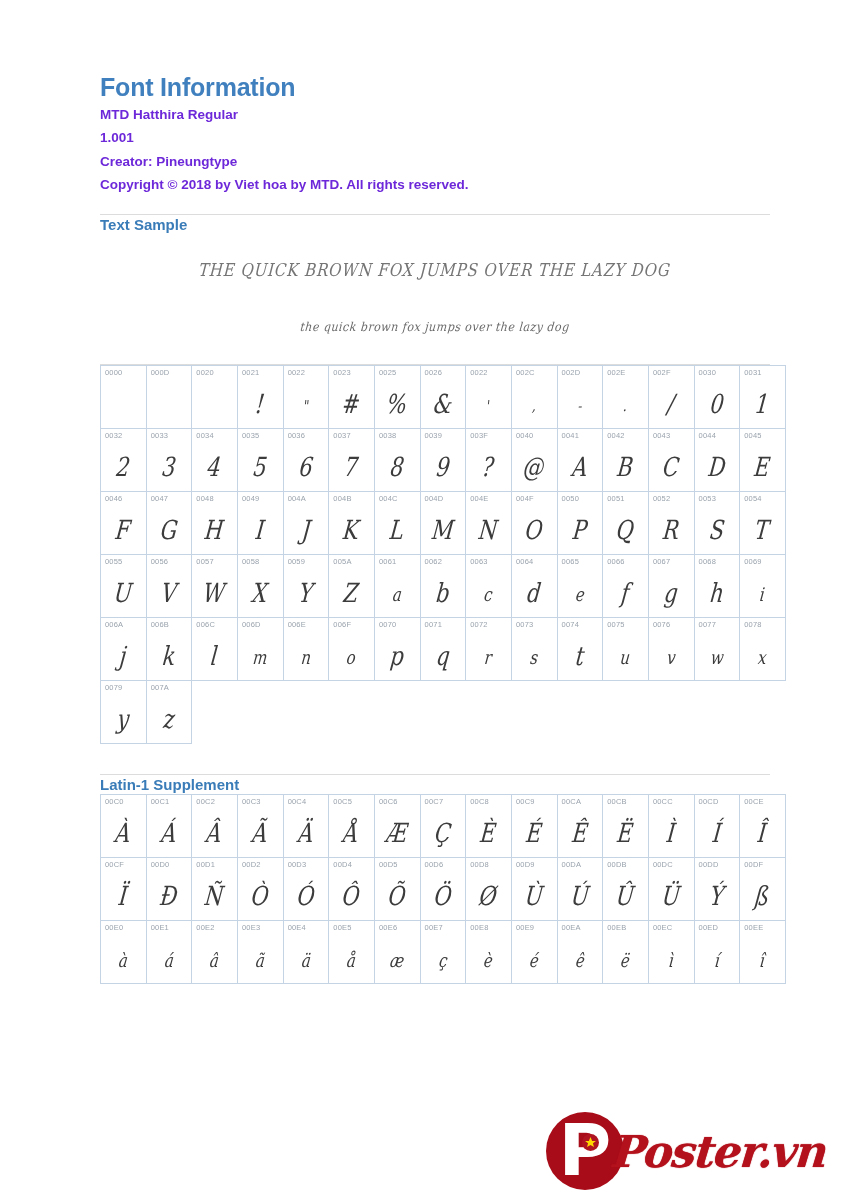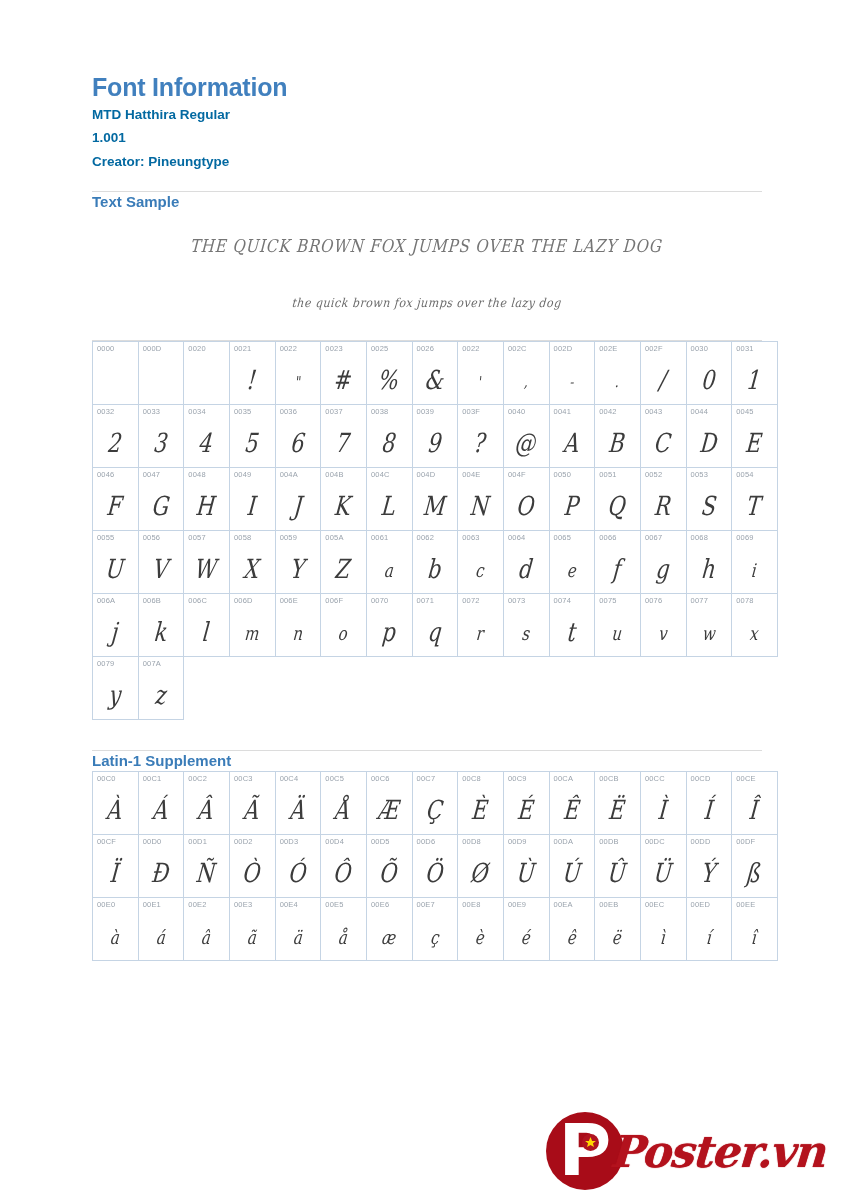--- a/index.html
+++ b/index.html
@@ -6,36 +6,36 @@
   body{
     width:848px;height:1200px;
     background:#ffffff;
     font-family:"Liberation Sans",sans-serif;
     -webkit-font-smoothing:antialiased;
     overflow:hidden;
     position:relative;
   }
   .page{
     position:absolute;
-    left:92px; top:0;
+    left:100px; top:0;
     width:670px;
   }
 
   
   .doc-title{
     color:#4180be;
     font-size:25px;
     font-weight:bold;
     letter-spacing:-0.2px;
     margin:0;
     padding-top:72px;
     line-height:1.25;
   }
   .meta-line{
-    color:#0369a1;
+    color:#6d28d9;
     font-size:13.5px;
     font-weight:bold;
     line-height:1.72;
     white-space:nowrap;
   }
 
   
   .rule{
     border-top:1px solid #dcdcdc;
     margin-top:18px;
@@ -180,20 +180,21 @@
 </head>
 <body>
 
 <div class="page">
 
   <div>
     <h1 class="doc-title">Font Information</h1>
     <div class="meta-line">MTD Hatthira Regular</div>
     <div class="meta-line">1.001</div>
     <div class="meta-line">Creator: Pineungtype</div>
+    <div class="meta-line">Copyright © 2018 by Viet hoa by MTD. All rights reserved.</div>
   </div>
 
   <div class="rule"></div>
   <h2 class="section-title">Text Sample</h2>
   <div class="sample-block">
     <div class="sample-upper">THE QUICK BROWN FOX JUMPS OVER THE LAZY DOG</div>
     <div class="sample-lower">the quick brown fox jumps over the lazy dog</div>
   </div>
 
   <div class="rule" style="margin-top:30px"></div>

